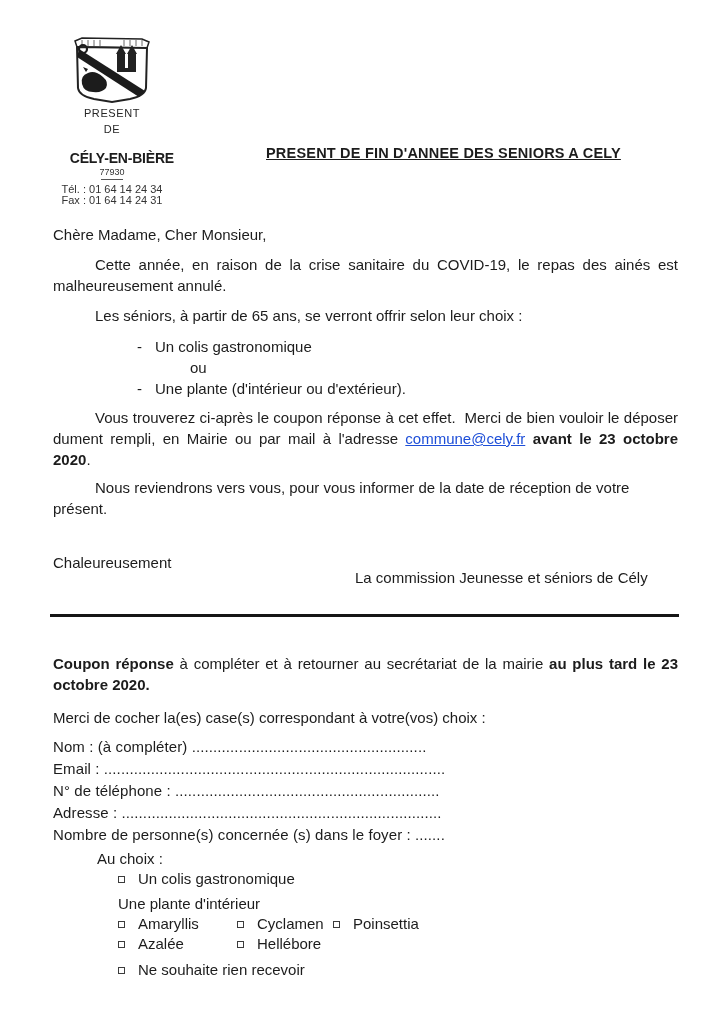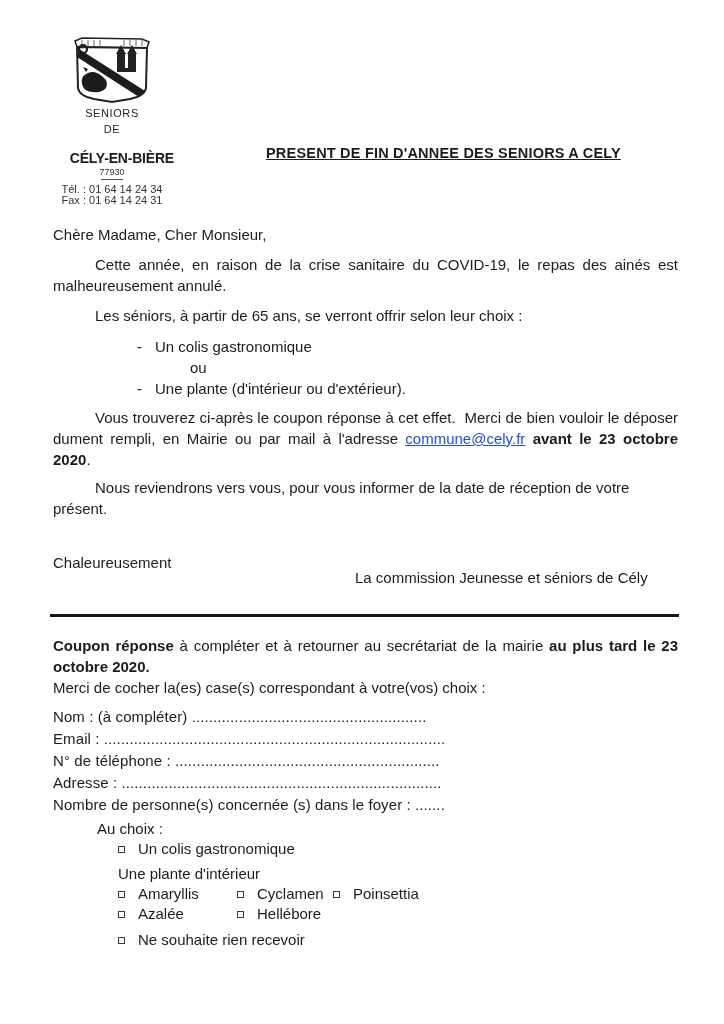--- a/index.html
+++ b/index.html
@@ -32,22 +32,22 @@
   .just { text-align:justify; }
   .mt { margin-top:9px; }
   .list-item { margin-left:84px; display:flex; gap:13px; }
   .or-line { margin-left:137px; }
   .link { color:#1d4ed8; text-decoration:underline; cursor:pointer; }
   .closing-row { position:relative; margin-top:33px; height:21px; }
   .signature { position:absolute; left:302px; top:15px; white-space:nowrap; }
   .rule { margin-top:41px; margin-left:-3px; width:629px; height:3px; background:#161616; }
 
   
-  .coupon-intro { margin-top:18px; }
-  .instruction { margin-top:0; }
+  .coupon-intro { margin-top:36px; }
+  .instruction { margin-top:12px; }
   .fields { margin-top:8px; line-height:22px; letter-spacing:.1px; }
   .choices-heading { margin-top:3px; margin-left:44px; line-height:20px; }
   .group-h { margin-left:65px; line-height:20px; }
   .h-indoor { margin-top:5px; }
   .h-outdoor { margin-top:4px; }
   .opt-row { margin-left:65px; line-height:20px; display:flex; align-items:center; }
   .row-colis { margin-top:0; }
   .row-none { margin-top:6px; }
   .opt { display:flex; align-items:center; }
   .w1 { width:119px; }
@@ -76,21 +76,21 @@
       <path d="M60,18 h8 v14 h-8 Z" fill="#222"></path>
       <path d="M59,18 L64,9 L69,18 Z" fill="#222"></path>
       <path d="M49,32 h19 v4 h-19 Z" fill="#222"></path>
 
       <path d="M11,13 L77,55 L71,61 L9,21 Z" fill="#1c1c1c"></path>
       <circle cx="15" cy="13" r="4" fill="none" stroke="#1c1c1c" stroke-width="2.2"></circle>
 
       <path d="M20,37 q-8,3 -6,11 q2,8 11,8 q9,1 13,-4 q3,-6 -3,-11 q-8,-7 -15,-4 Z" fill="#1c1c1c"></path>
       <path d="M18,36 l-3,-5 l5,2 Z" fill="#1c1c1c"></path>
     </svg>
-    <div class="lh-small">SENIORS</div>
+    <div class="lh-small">PRESENT</div>
     <div class="lh-small">DE</div>
     <div class="lh-town">CÉLY-EN-BIÈRE</div>
     <div class="lh-cp">77930</div>
     <div class="lh-rule"></div>
     <div class="lh-contact">Tél. : 01 64 14 24 34</div>
     <div class="lh-contact">Fax : 01 64 14 24 31</div>
   </header>
 
   <h1 class="doc-title">PRESENT DE FIN D'ANNEE DES SENIORS A CELY</h1>
 

